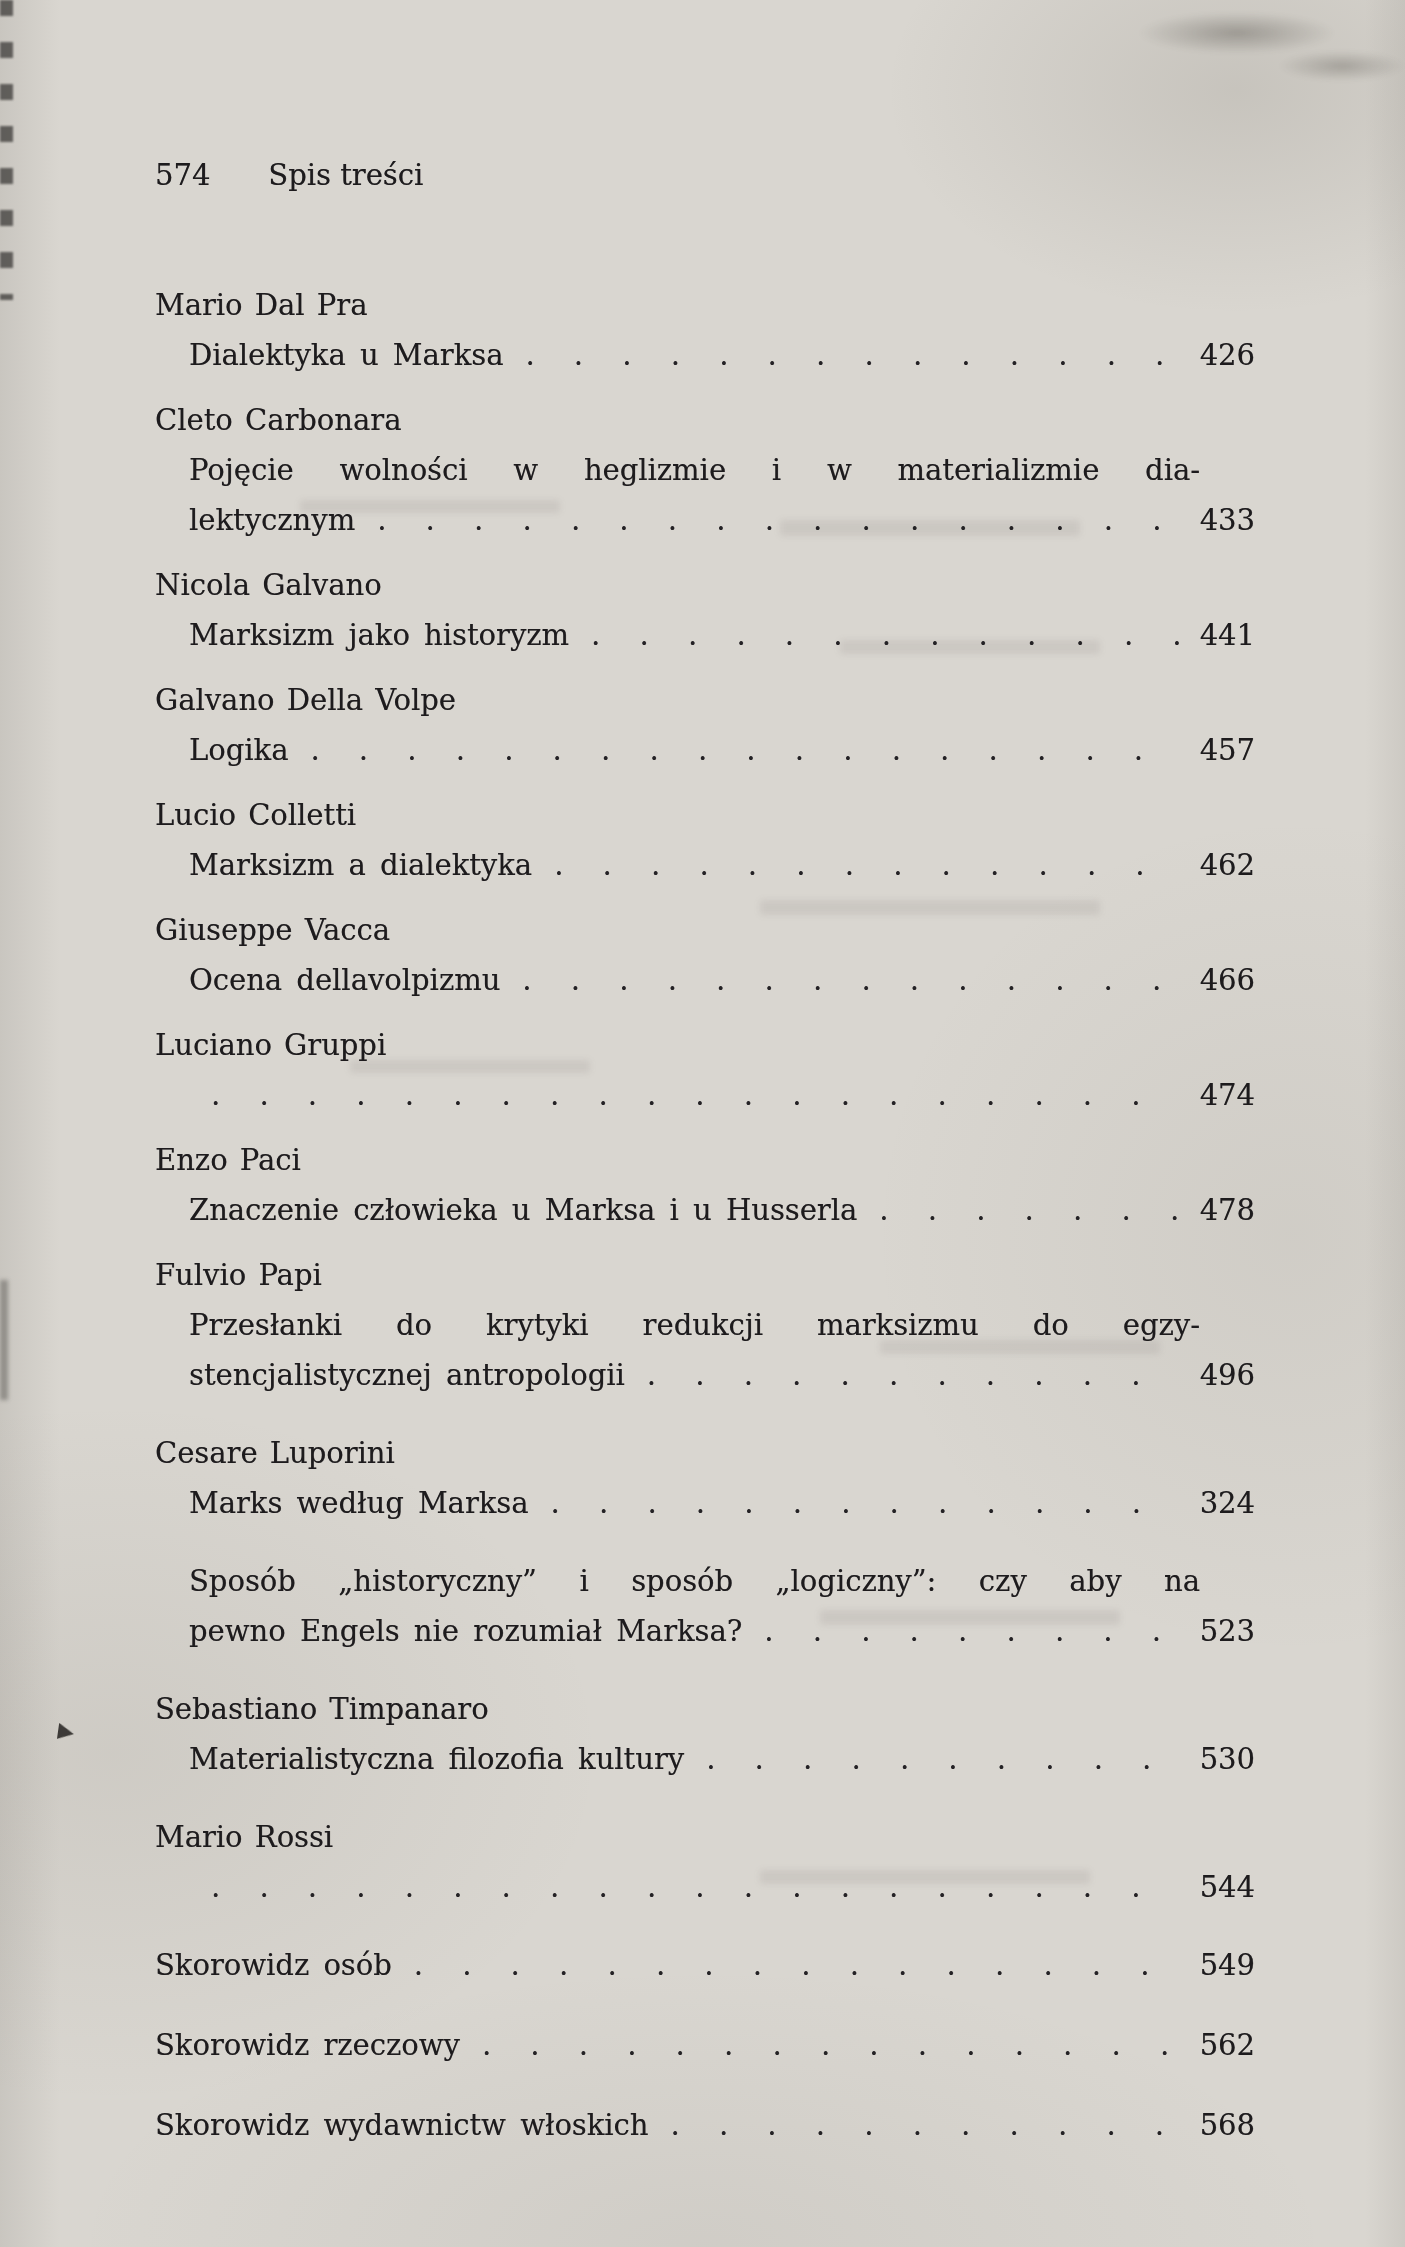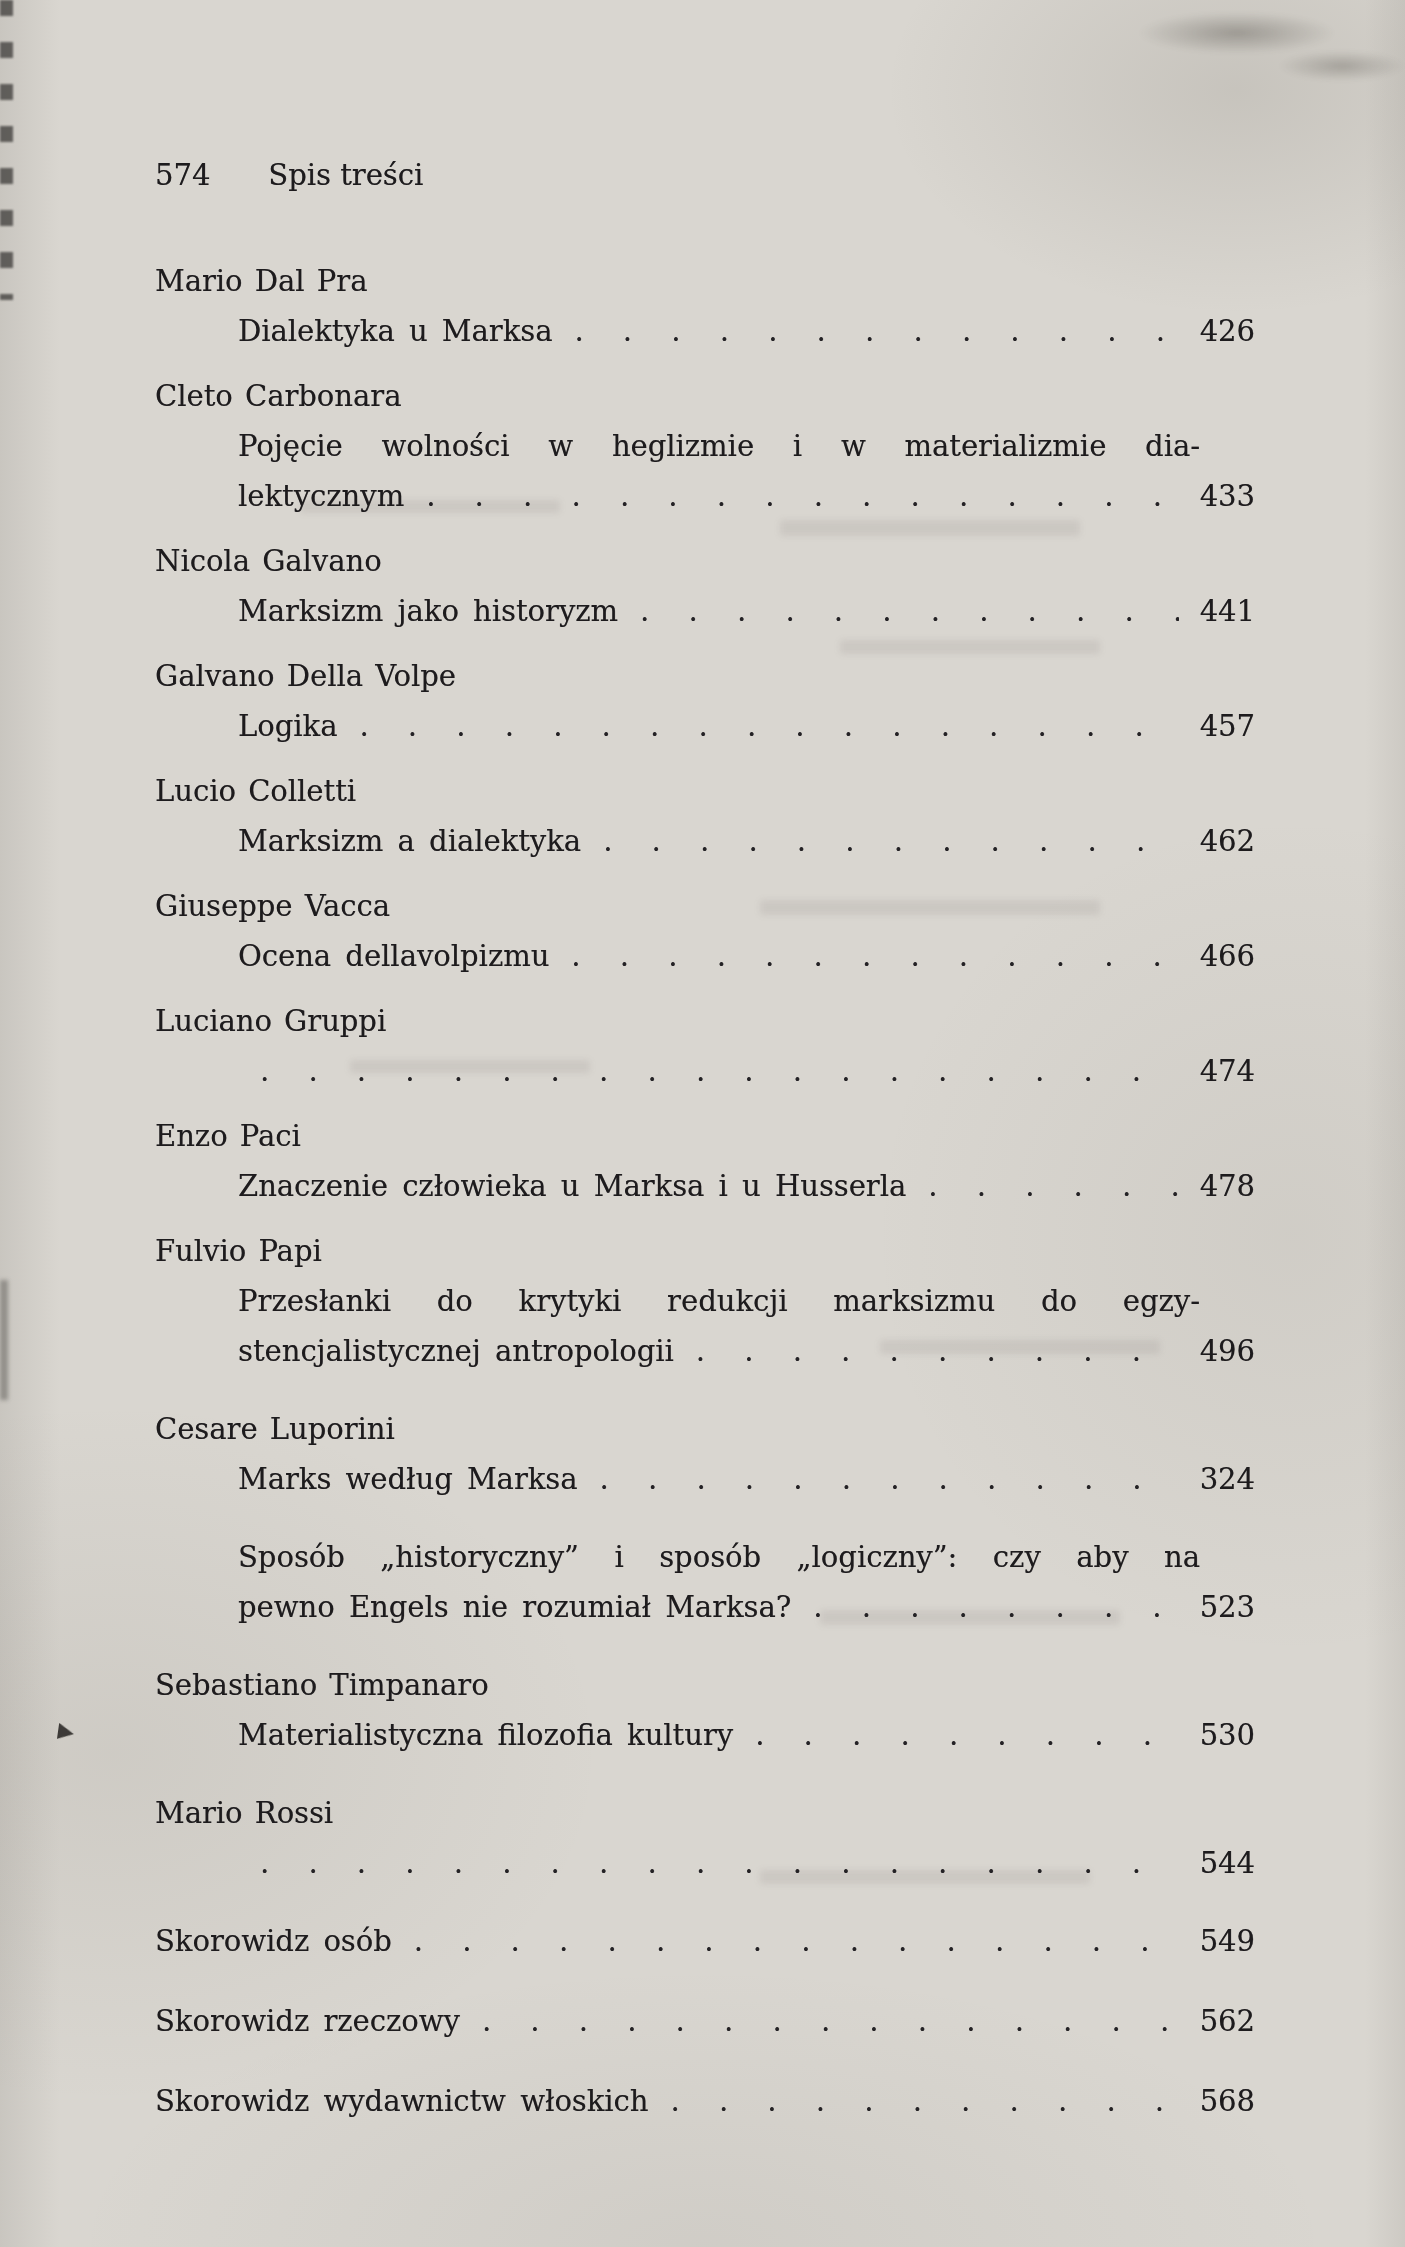--- a/index.html
+++ b/index.html
@@ -32,37 +32,37 @@
     z-index: 2;
   }
 
   
   .page-header {
     display: flex;
     align-items: baseline;
     gap: 58px;
     font-size: 29px;
     line-height: 50px;
-    margin-bottom: 56px;
+    margin-bottom: 80px;
     text-shadow: 0.25px 0.25px 0 rgba(29,27,29,0.55);
   }
 
   
   .toc {
     font-size: 29px;
     line-height: 50px;
     text-shadow: 0.25px 0.25px 0 rgba(29,27,29,0.5);
   }
   .entry { margin-bottom: 15px; }
   .entry.roomy { margin-bottom: 28px; }
   .entry.index { margin-bottom: 30px; }
   .entry.index .title-block { margin-left: 0; }
 
   .author { word-spacing: 3px; }
-  .title-block { margin-left: 83px; }
+  .title-block { margin-left: 34px; }
 
   .pre-line {
     text-align: justify;
     text-align-last: justify;
     padding-right: 55px;
     overflow: hidden;
     white-space: normal;
   }
 
   .title-row {

